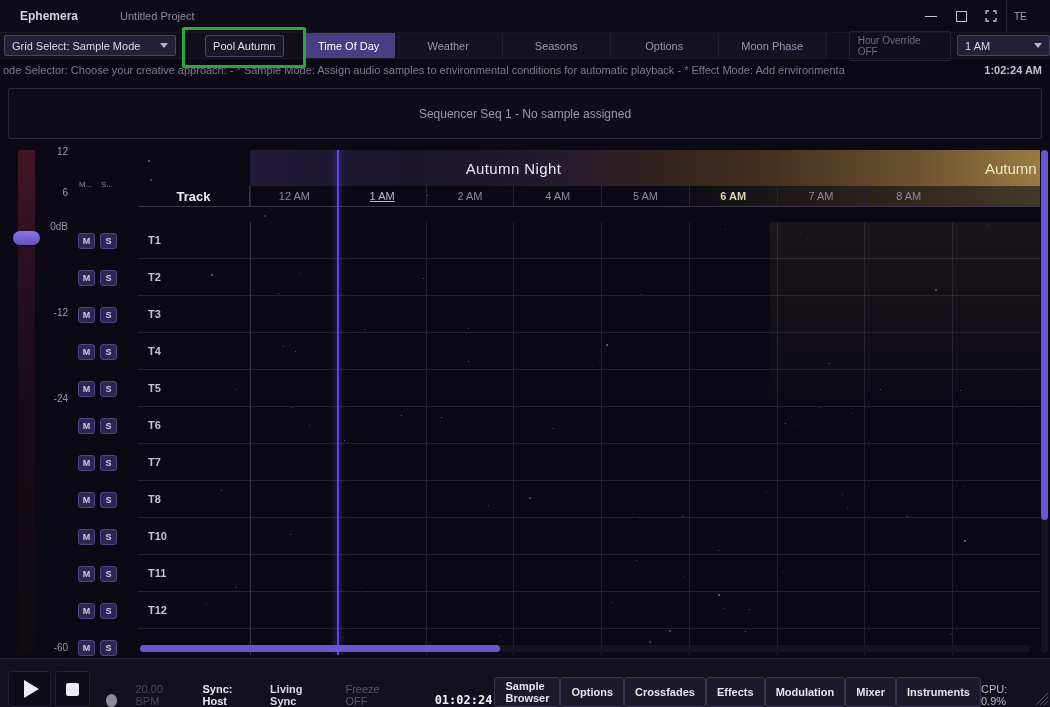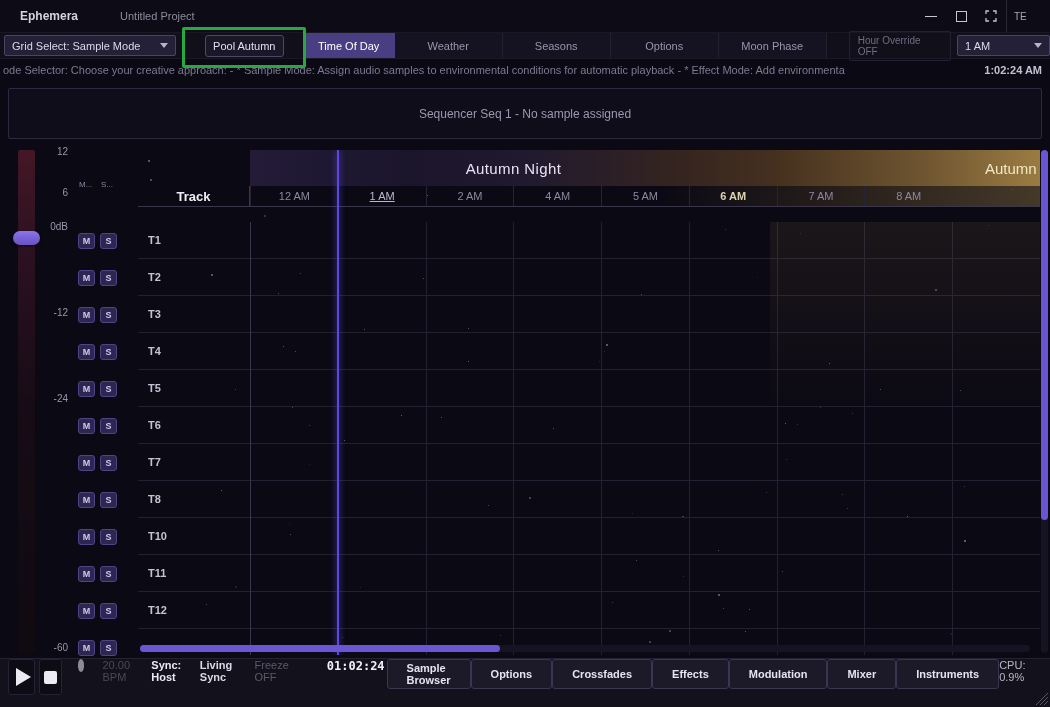--- a/index.html
+++ b/index.html
@@ -96,39 +96,39 @@
         background:linear-gradient(180deg,rgba(170,140,70,.10),rgba(170,140,70,0));}
   .playhead{position:absolute;top:0;bottom:0;left:199px;width:2px;background:#5c48e0;
             box-shadow:0 0 6px #5c48e0;z-index:5;}
   .hscroll{position:absolute;left:2px;right:10px;bottom:3px;height:7px;background:#161322;border-radius:4px;z-index:6;}
   .hthumb{position:absolute;left:0;top:0;bottom:0;width:360px;background:#6a55d4;border-radius:4px;}
   .vscroll{position:absolute;right:2px;top:150px;width:7px;height:503px;background:#161322;border-radius:4px;z-index:6;}
   .vthumb{position:absolute;left:0;right:0;top:0;height:370px;background:#6a55d4;border-radius:4px;}
 
   
   .transport{position:absolute;left:0;right:0;bottom:0;height:49px;background:#13111b;
-             border-top:1px solid #262233;display:flex;align-items:flex-start;padding:0 8px;
+             border-top:1px solid #262233;display:flex;align-items:flex-end;padding:0 8px;
              font-size:11px;z-index:4;}
   .play-btn{width:50px;height:36px;background:#0d0b13;border:1px solid #262233;border-radius:3px;
             display:flex;align-items:center;justify-content:center;}
   .play-glyph{width:0;height:0;border-left:15px solid #eceaf4;border-top:9px solid transparent;
               border-bottom:9px solid transparent;margin-left:4px;}
   .stop-btn{width:40px;height:36px;margin-left:4px;background:#0d0b13;border:1px solid #262233;
             border-radius:3px;display:flex;align-items:center;justify-content:center;}
   .stop-glyph{width:13px;height:13px;background:#eceaf4;border-radius:2px;}
   .record-dot{width:13px;height:13px;border-radius:50%;background:#8e8a98;margin-left:16px;}
   .bpm{color:#4c4858;margin-left:18px;}
   .sync{color:#ece8f4;font-weight:bold;margin-left:20px;}
   .living{color:#dcd8e8;font-weight:bold;margin-left:18px;}
   .freeze{color:#5c5869;margin-left:22px;}
   .timecode{color:#f2eefa;font-weight:bold;margin-left:38px;font-size:12px;
             font-family:"DejaVu Sans Mono",monospace;}
   .tbtns{display:flex;margin-left:2px;}
   .tbtn{height:30px;background:#1c1928;border:1px solid #3a3550;border-radius:3px;color:#e6e2f0;
-        display:flex;align-items:center;justify-content:center;padding:0 19px;font-size:11px;
+        display:flex;align-items:center;justify-content:center;padding:0 10px;font-size:11px;
         font-weight:bold;margin-left:0;}
   .cpu{margin-left:auto;margin-right:14px;color:#bab6c6;}
   .resize-grip{position:absolute;right:1px;bottom:1px;z-index:7;}
 
   
   .annotation{position:absolute;left:182px;top:27px;width:124px;height:41px;
               border:3px solid #27a840;border-radius:2px;z-index:60;pointer-events:none;}
 </style>
 </head>
 <body>

